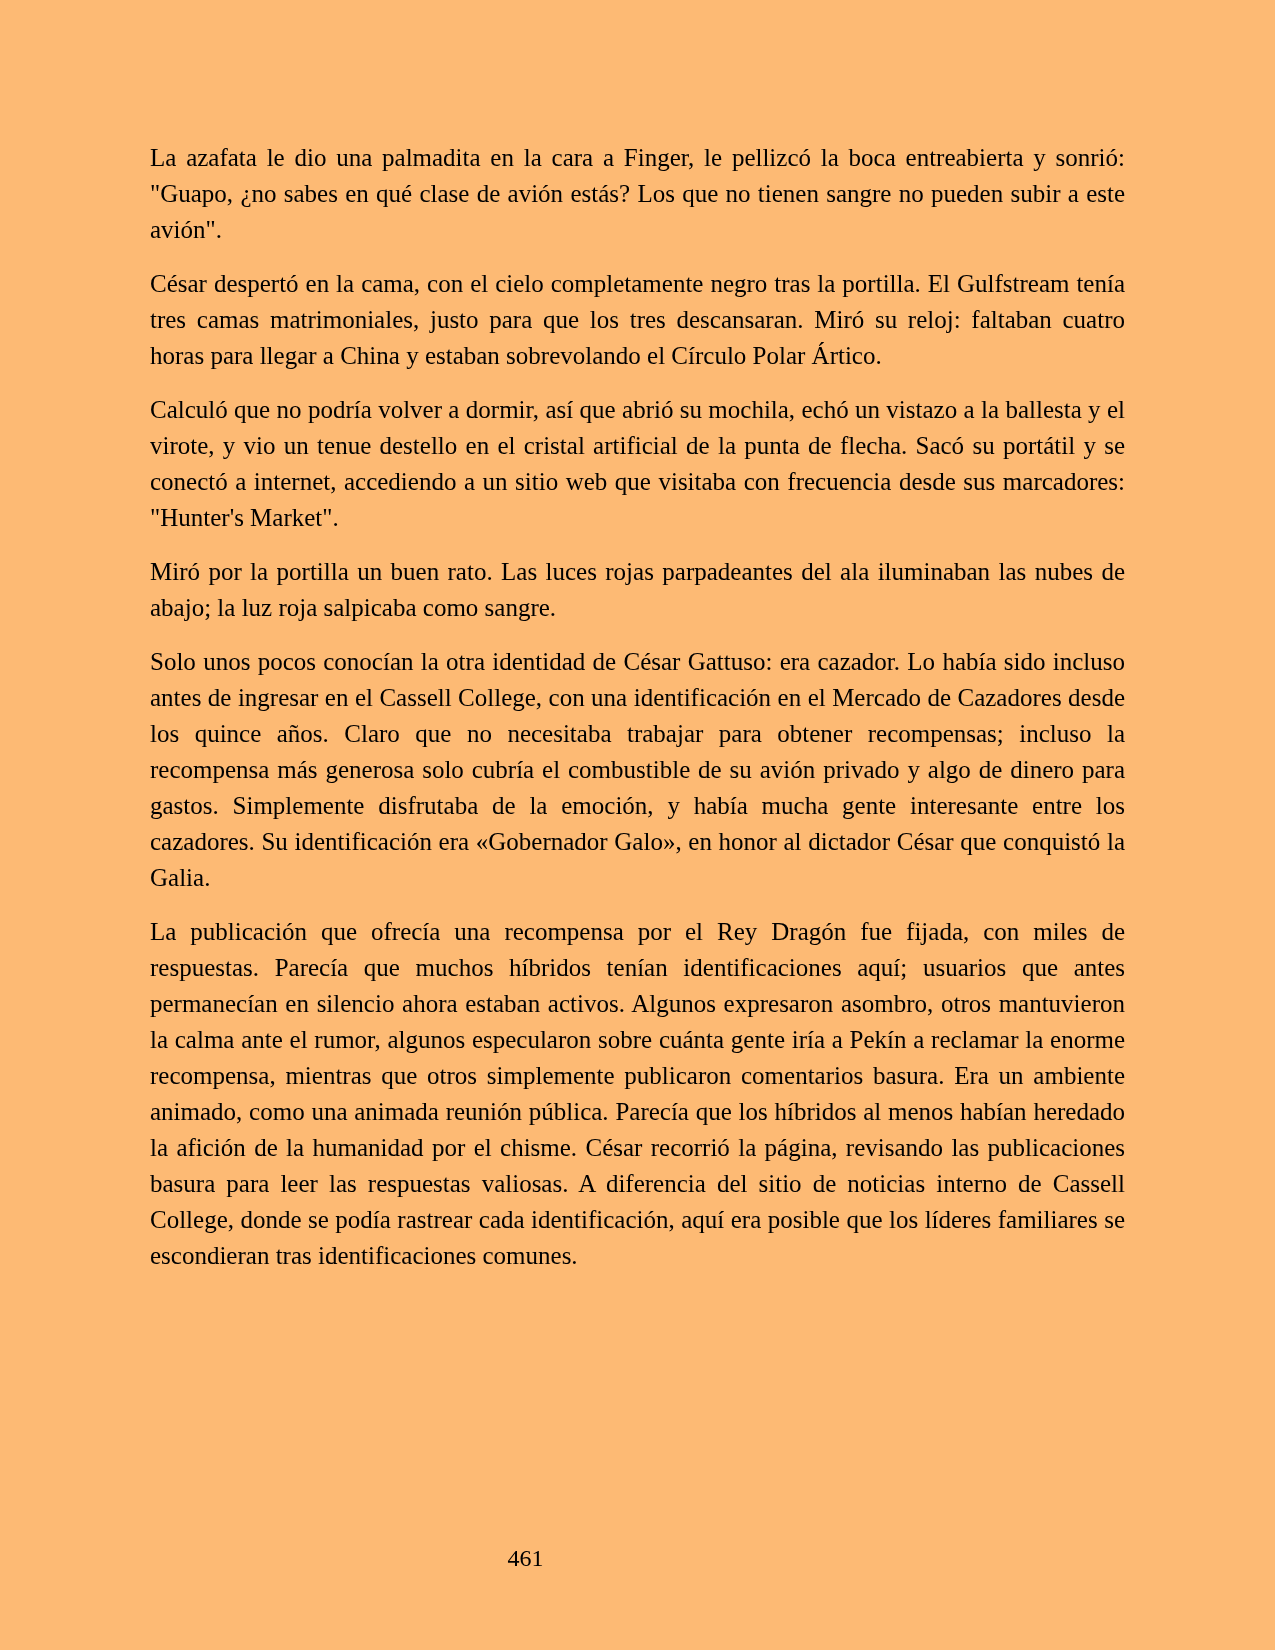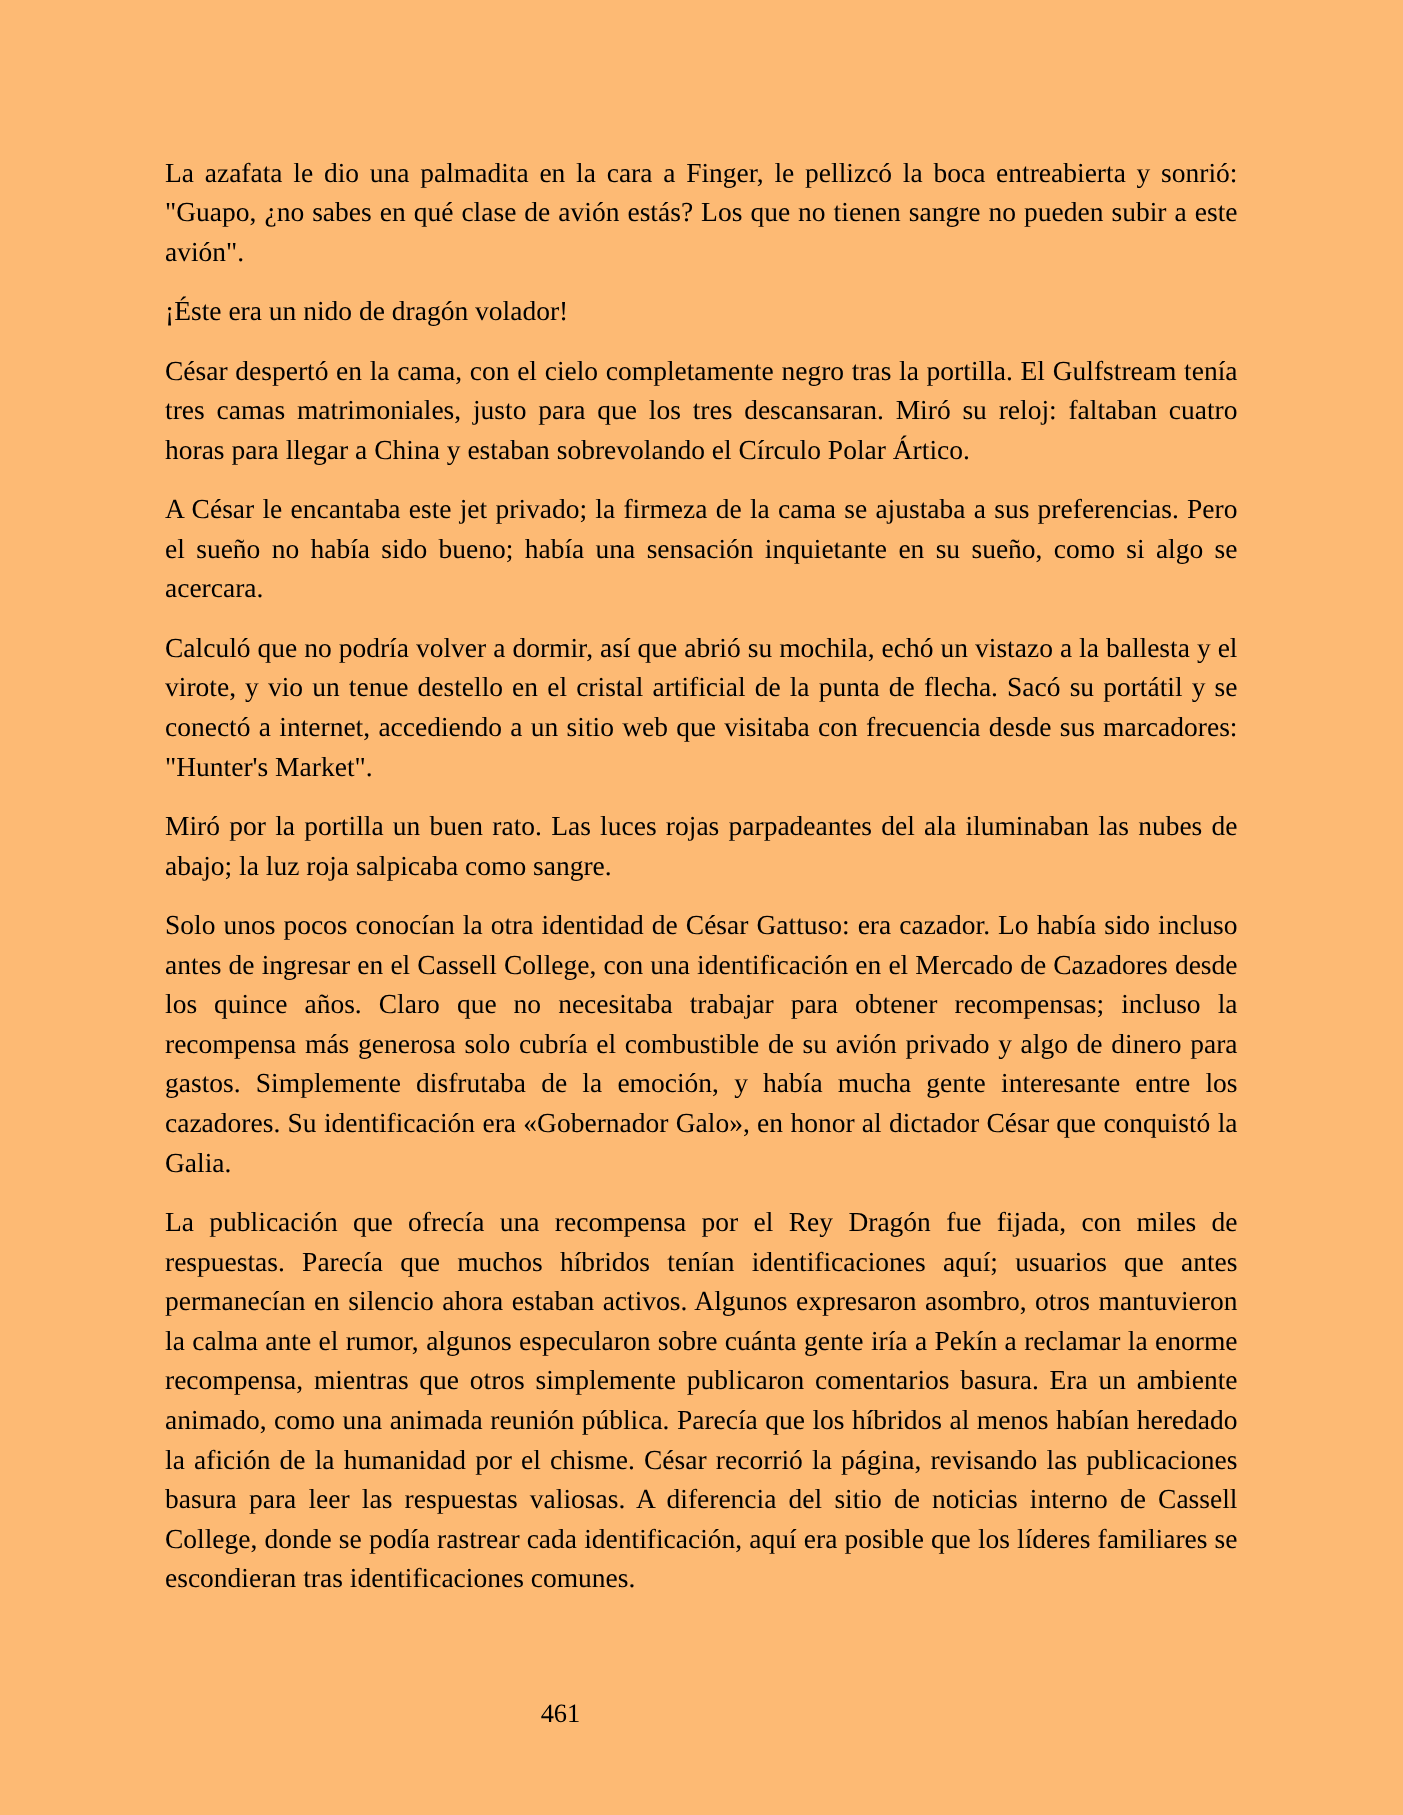--- a/index.html
+++ b/index.html
@@ -32,36 +32,34 @@
   .content p {
     font-size: 25px;
     line-height: 36px;
     text-align: justify;
     text-align-last: left;
     margin: 0 0 18px 0;
     word-spacing: normal;
   }
   .page-number {
     position: absolute;
-    left: 0;
+    left: 16px;
     top: 1543px;
     width: 1019px;
     text-align: center;
     font-size: 24px;
     line-height: 30px;
   }
 </style>
 </head>
 <body>
 
 <div class="page">
   <div class="content">
     <p>La azafata le dio una palmadita en la cara a Finger, le pellizcó la boca entreabierta y sonrió: "Guapo, ¿no sabes en qué clase de avión estás? Los que no tienen sangre no pueden subir a este avión".</p>
-    <p>¡Éste era un nido de dragón volador!</p>
     <p>César despertó en la cama, con el cielo completamente negro tras la portilla. El Gulfstream tenía tres camas matrimoniales, justo para que los tres descansaran. Miró su reloj: faltaban cuatro horas para llegar a China y estaban sobrevolando el Círculo Polar Ártico.</p>
-    <p>A César le encantaba este jet privado; la firmeza de la cama se ajustaba a sus preferencias. Pero el sueño no había sido bueno; había una sensación inquietante en su sueño, como si algo se acercara.</p>
     <p>Calculó que no podría volver a dormir, así que abrió su mochila, echó un vistazo a la ballesta y el virote, y vio un tenue destello en el cristal artificial de la punta de flecha. Sacó su portátil y se conectó a internet, accediendo a un sitio web que visitaba con frecuencia desde sus marcadores: "Hunter's Market".</p>
     <p>Miró por la portilla un buen rato. Las luces rojas parpadeantes del ala iluminaban las nubes de abajo; la luz roja salpicaba como sangre.</p>
     <p>Solo unos pocos conocían la otra identidad de César Gattuso: era cazador. Lo había sido incluso antes de ingresar en el Cassell College, con una identificación en el Mercado de Cazadores desde los quince años. Claro que no necesitaba trabajar para obtener recompensas; incluso la recompensa más generosa solo cubría el combustible de su avión privado y algo de dinero para gastos. Simplemente disfrutaba de la emoción, y había mucha gente interesante entre los cazadores. Su identificación era «Gobernador Galo», en honor al dictador César que conquistó la Galia.</p>
     <p>La publicación que ofrecía una recompensa por el Rey Dragón fue fijada, con miles de respuestas. Parecía que muchos híbridos tenían identificaciones aquí; usuarios que antes permanecían en silencio ahora estaban activos. Algunos expresaron asombro, otros mantuvieron la calma ante el rumor, algunos especularon sobre cuánta gente iría a Pekín a reclamar la enorme recompensa, mientras que otros simplemente publicaron comentarios basura. Era un ambiente animado, como una animada reunión pública. Parecía que los híbridos al menos habían heredado la afición de la humanidad por el chisme. César recorrió la página, revisando las publicaciones basura para leer las respuestas valiosas. A diferencia del sitio de noticias interno de Cassell College, donde se podía rastrear cada identificación, aquí era posible que los líderes familiares se escondieran tras identificaciones comunes.</p>
   </div>
   <div class="page-number">461</div>
 </div>
 
 </body></html>

